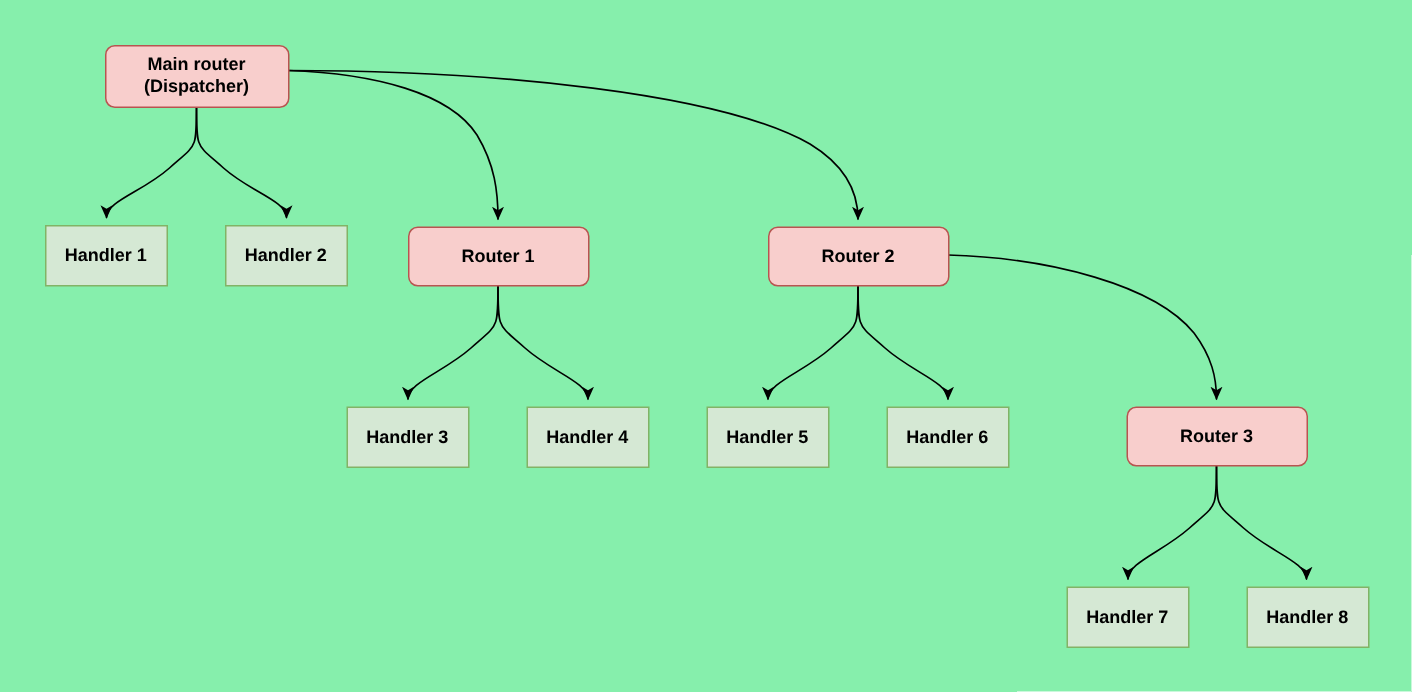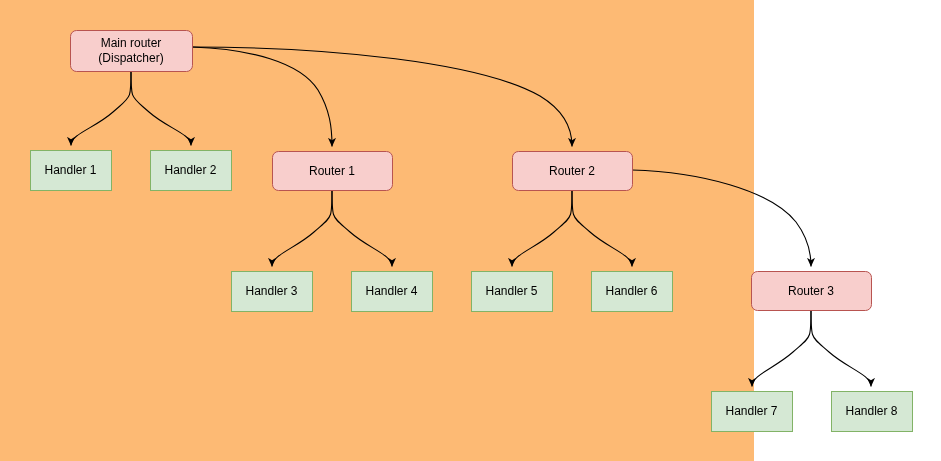--- a/index.html
+++ b/index.html
@@ -8,23 +8,24 @@
     background: #ffffff;
   }
   body {
     width: 941px;
     height: 461px;
     font-family: "Liberation Sans", sans-serif;
     overflow: hidden;
   }
   #diagram-root {
     position: relative;
-    width: 754px;
+    width: 941px;
     height: 461px;
-    background: #fdba74;
+    background: #86efac;
+    font-weight: bold;
   }
   svg#diagram-svg {
     position: absolute;
     top: 0;
     left: 0;
     width: 941px;
     height: 461px;
     display: block;
   }
   .node-rect {

